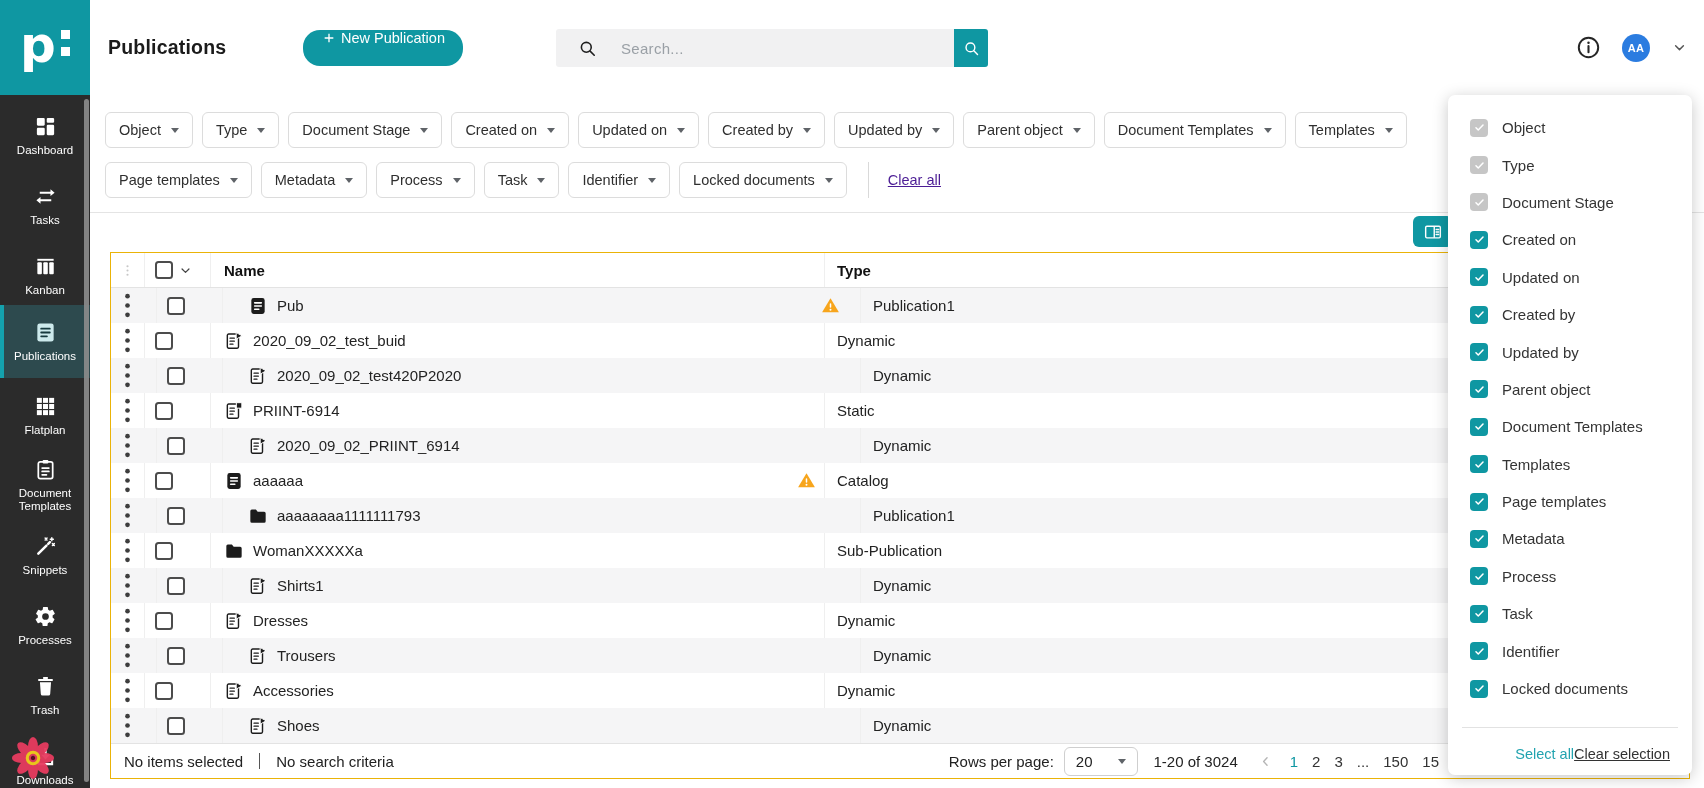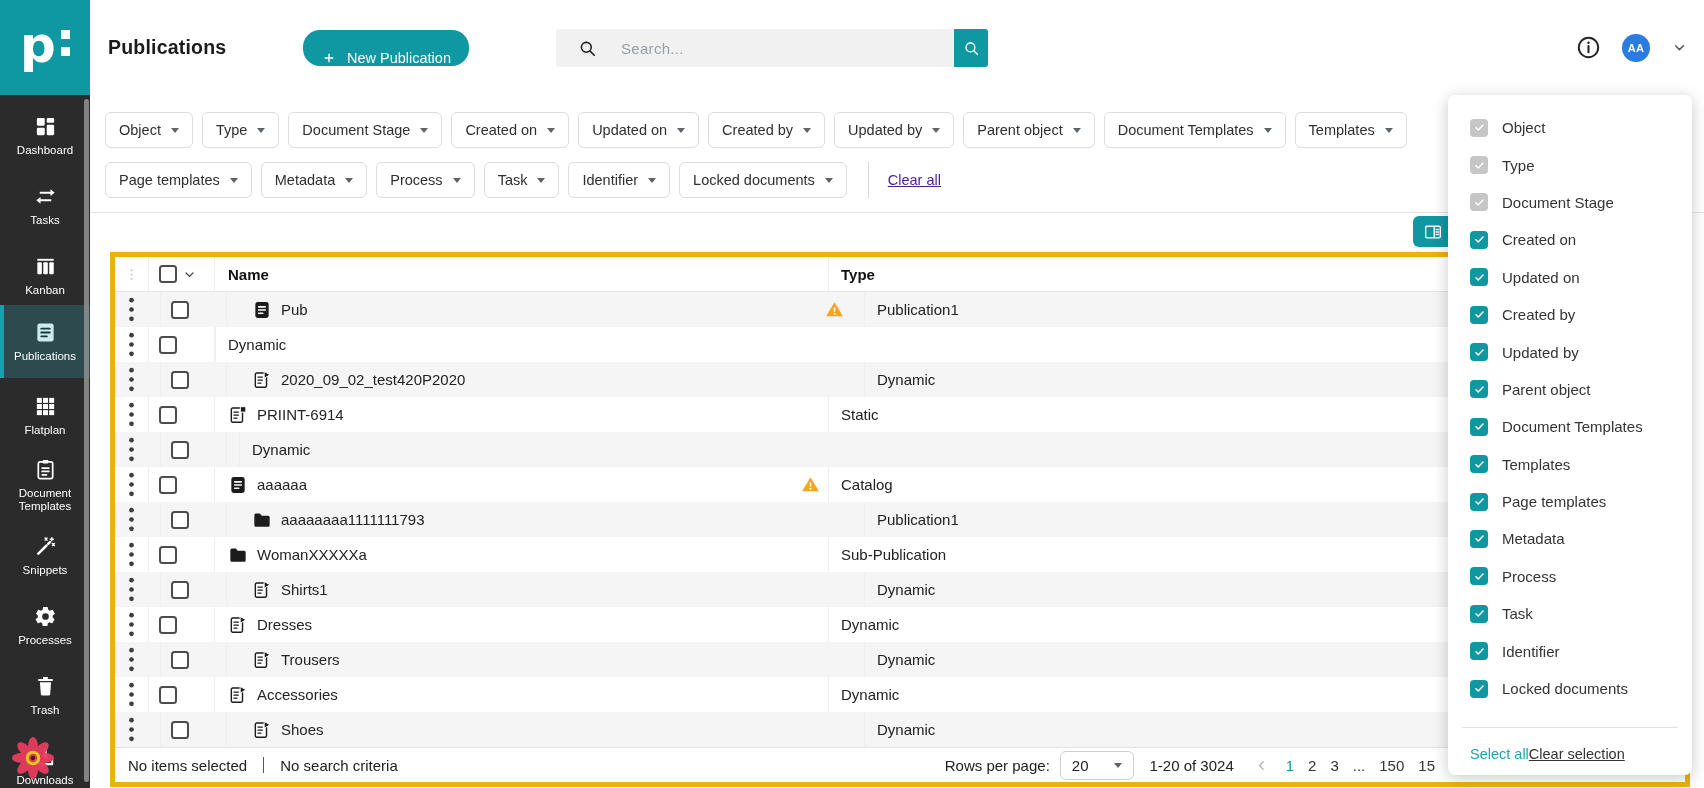--- a/index.html
+++ b/index.html
@@ -10,21 +10,21 @@
 
   
   .logo{position:absolute;left:0;top:0;width:90px;height:95px;background:var(--teal);display:flex;align-items:center;justify-content:center;cursor:pointer;}
   .logo-p{color:#fff;font-size:50px;font-weight:700;font-family:"DejaVu Sans",sans-serif;line-height:1;margin-top:-6px;}
   .logo-colon{display:inline-flex;flex-direction:column;gap:8px;margin-left:5px;margin-top:-10px;}
   .logo-colon i{width:9px;height:9px;background:#fff;display:block;}
 
   
   .topbar{position:absolute;left:90px;top:0;right:0;height:95px;background:#fff;}
   .page-title{position:absolute;left:18px;top:0;height:95px;display:flex;align-items:center;font-size:19.5px;font-weight:700;color:#1b1b1b;letter-spacing:.2px;}
-  .btn-new{position:absolute;left:213px;top:30px;height:36px;padding:0 18px;background:var(--teal);color:#fff;border:none;border-radius:17px;font-size:14.5px;font-family:inherit;display:flex;align-items:flex-end;gap:10px;cursor:pointer;}
+  .btn-new{position:absolute;left:213px;top:30px;height:36px;padding:0 18px;background:var(--teal);color:#fff;border:none;border-radius:17px;font-size:14.5px;font-family:inherit;display:flex;align-items:flex-start;gap:4px;cursor:pointer;}
   .btn-new .ic{width:16px;height:16px;display:inline-flex;}
   .searchbar{position:absolute;left:466px;top:29px;width:432px;height:38px;background:#f1f1f2;border-radius:3px;display:flex;align-items:center;}
   .searchbar .s-ic{margin-left:22px;width:19px;height:19px;color:#1f1f1f;flex:none;}
   .searchbar input{flex:1;margin-left:24px;border:none;background:transparent;font-size:15px;color:#333;outline:none;font-family:inherit;}
   .searchbar input::placeholder{color:#9aa0a6;letter-spacing:.3px;}
   .search-btn{width:34px;height:38px;background:var(--teal);border:none;border-radius:0 3px 3px 0;display:flex;align-items:center;justify-content:center;color:#fff;cursor:pointer;flex:none;}
   .search-btn .ic{width:17px;height:17px;}
   .topbar-right{position:absolute;right:16px;top:0;height:95px;display:flex;align-items:center;gap:21px;}
   .info-ic{width:25px;height:25px;cursor:pointer;}
   .avatar{width:28px;height:28px;border-radius:50%;background:#2b7ce0;color:#fff;font-size:11px;font-weight:700;display:flex;align-items:center;justify-content:center;letter-spacing:.3px;cursor:pointer;}
@@ -46,21 +46,21 @@
   .row2{top:67px;}
   .chip{height:36px;display:flex;align-items:center;padding:0 13px;border:1px solid #dcdcdc;border-radius:6px;font-size:14.5px;color:#2f2f2f;background:#fff;cursor:pointer;white-space:nowrap;}
   .chev{width:0;height:0;border-left:4.5px solid transparent;border-right:4.5px solid transparent;border-top:5.5px solid #5f6368;margin-left:10px;}
   .vsep{width:1px;height:36px;background:#d9d9d9;margin:0 10px 0 12px;}
   .clear-all{font-size:14.5px;color:#4c1d95;text-decoration:underline;cursor:pointer;}
   .filters-sep{position:absolute;left:0;right:0;top:117px;height:1px;background:#e4e4e4;}
   .columns-btn{position:absolute;left:1323px;top:121px;width:40px;height:31px;background:var(--teal);border:none;border-radius:6px;display:flex;align-items:center;justify-content:center;cursor:pointer;}
   .columns-btn .ic{width:20px;height:20px;}
 
   
-  .table{position:absolute;left:20px;top:157px;width:1580px;border:5px solid #eab308;background:#fff;}
+  .table{position:absolute;left:20px;top:157px;width:1580px;border:1px solid #eab308;background:#fff;}
   .thead,.trow,.tfoot{display:flex;align-items:center;height:35px;}
   .thead{border-bottom:1px solid #e3e3e3;}
   .trow.alt{background:#f5f5f6;gap:12px;}
   .c-kebab{width:33px;display:flex;justify-content:center;align-self:stretch;align-items:center;}
   .c-kebab .ic{width:15px;height:15px;}
   .c-check{width:67px;display:flex;align-items:center;padding-left:10px;align-self:stretch;border-left:1px solid #efefef;border-right:1px solid #efefef;}
   .c-name{width:613px;display:flex;align-items:center;position:relative;align-self:stretch;}
   .c-type{flex:1;padding-left:12px;font-size:15px;color:#222;align-self:stretch;display:flex;align-items:center;border-left:1px solid #efefef;}
   .thead .c-name{padding-left:13px;font-size:15px;font-weight:700;color:#111;}
   .thead .c-type{font-weight:700;color:#111;}
@@ -85,21 +85,21 @@
   .page.ellipsis{cursor:default;color:#333;}
 
   
   .panel{position:absolute;left:1448px;top:95px;width:244px;height:680px;background:#fff;border-radius:7px;box-shadow:0 3px 16px rgba(0,0,0,.22);padding-top:14px;}
   .p-item{height:37.4px;display:flex;align-items:center;padding-left:22px;cursor:pointer;}
   .pcb{width:18px;height:18px;border-radius:4px;background:var(--teal);display:flex;align-items:center;justify-content:center;flex:none;}
   .pcb.disabled{background:#c6c6c6;}
   .pcb svg{width:13px;height:13px;}
   .p-lb{margin-left:14px;font-size:15px;color:#343434;white-space:nowrap;}
   .panel-sep{position:absolute;left:14px;right:14px;bottom:47px;height:1px;background:#e2e2e2;}
-  .panel-links{position:absolute;left:22px;right:22px;bottom:13px;display:flex;justify-content:flex-start;font-size:14.5px;}
+  .panel-links{position:absolute;left:22px;right:22px;bottom:13px;display:flex;justify-content:flex-end;font-size:14.5px;}
   .link-teal{color:#21a3af;cursor:pointer;}
   .link-dark{color:#333;text-decoration:underline;cursor:pointer;}
 </style>
 </head>
 <body>
 
 <div class="app">
 
   <div class="logo">
     <span class="logo-p">p</span>
@@ -430,41 +430,51 @@
             <div class="c-kebab">
               <svg viewBox="0 0 24 24" fill="currentColor">
                 <circle cx="12" cy="5.2" r="1.7"></circle>
                 <circle cx="12" cy="12" r="1.7"></circle>
                 <circle cx="12" cy="18.8" r="1.7"></circle>
               </svg>
             </div>
             <div class="c-check">
               <span class="cbx"></span>
             </div>
-            <div class="c-type">Dynamic</div>
-          </div>
-          <div class="trow alt">
-            <div class="c-kebab">
-              <svg viewBox="0 0 24 24" fill="currentColor">
-                <circle cx="12" cy="5.2" r="1.7"></circle>
-                <circle cx="12" cy="12" r="1.7"></circle>
-                <circle cx="12" cy="18.8" r="1.7"></circle>
-              </svg>
-            </div>
-            <div class="c-check">
-              <span class="cbx"></span>
-            </div>
             <div class="c-name">
               <span class="nm-ic">
                 <svg viewBox="0 0 24 24">
                   <rect x="4" y="3.6" width="13.4" height="17" rx="1.6" fill="#fff" stroke="#1c1c1c" stroke-width="1.7"></rect>
                   <path d="M7.2 8.6h5.2M7.2 12.2h5.2M7.2 15.8h3.6" stroke="#1c1c1c" stroke-width="1.5" stroke-linecap="round"></path>
                   <path d="M14.6 1.8l7.2 4-7.2 4z" fill="#1c1c1c" stroke="#fff" stroke-width="1.2"></path>
                 </svg>
               </span>
+              <span class="nm-tx">2020_09_02_test_buid</span>
+            </div>
+            <div class="c-type">Dynamic</div>
+          </div>
+          <div class="trow alt">
+            <div class="c-kebab">
+              <svg viewBox="0 0 24 24" fill="currentColor">
+                <circle cx="12" cy="5.2" r="1.7"></circle>
+                <circle cx="12" cy="12" r="1.7"></circle>
+                <circle cx="12" cy="18.8" r="1.7"></circle>
+              </svg>
+            </div>
+            <div class="c-check">
+              <span class="cbx"></span>
+            </div>
+            <div class="c-name">
+              <span class="nm-ic">
+                <svg viewBox="0 0 24 24">
+                  <rect x="4" y="3.6" width="13.4" height="17" rx="1.6" fill="#fff" stroke="#1c1c1c" stroke-width="1.7"></rect>
+                  <path d="M7.2 8.6h5.2M7.2 12.2h5.2M7.2 15.8h3.6" stroke="#1c1c1c" stroke-width="1.5" stroke-linecap="round"></path>
+                  <path d="M14.6 1.8l7.2 4-7.2 4z" fill="#1c1c1c" stroke="#fff" stroke-width="1.2"></path>
+                </svg>
+              </span>
               <span class="nm-tx">2020_09_02_test420P2020</span>
             </div>
             <div class="c-type">Dynamic</div>
           </div>
           <div class="trow">
             <div class="c-kebab">
               <svg viewBox="0 0 24 24" fill="currentColor">
                 <circle cx="12" cy="5.2" r="1.7"></circle>
                 <circle cx="12" cy="12" r="1.7"></circle>
                 <circle cx="12" cy="18.8" r="1.7"></circle>
@@ -488,20 +498,30 @@
           <div class="trow alt">
             <div class="c-kebab">
               <svg viewBox="0 0 24 24" fill="currentColor">
                 <circle cx="12" cy="5.2" r="1.7"></circle>
                 <circle cx="12" cy="12" r="1.7"></circle>
                 <circle cx="12" cy="18.8" r="1.7"></circle>
               </svg>
             </div>
             <div class="c-check">
               <span class="cbx"></span>
+            </div>
+            <div class="c-name">
+              <span class="nm-ic">
+                <svg viewBox="0 0 24 24">
+                  <rect x="4" y="3.6" width="13.4" height="17" rx="1.6" fill="#fff" stroke="#1c1c1c" stroke-width="1.7"></rect>
+                  <path d="M7.2 8.6h5.2M7.2 12.2h5.2M7.2 15.8h3.6" stroke="#1c1c1c" stroke-width="1.5" stroke-linecap="round"></path>
+                  <path d="M14.6 1.8l7.2 4-7.2 4z" fill="#1c1c1c" stroke="#fff" stroke-width="1.2"></path>
+                </svg>
+              </span>
+              <span class="nm-tx">2020_09_02_PRIINT_6914</span>
             </div>
             <div class="c-type">Dynamic</div>
           </div>
           <div class="trow">
             <div class="c-kebab">
               <svg viewBox="0 0 24 24" fill="currentColor">
                 <circle cx="12" cy="5.2" r="1.7"></circle>
                 <circle cx="12" cy="12" r="1.7"></circle>
                 <circle cx="12" cy="18.8" r="1.7"></circle>
               </svg>

